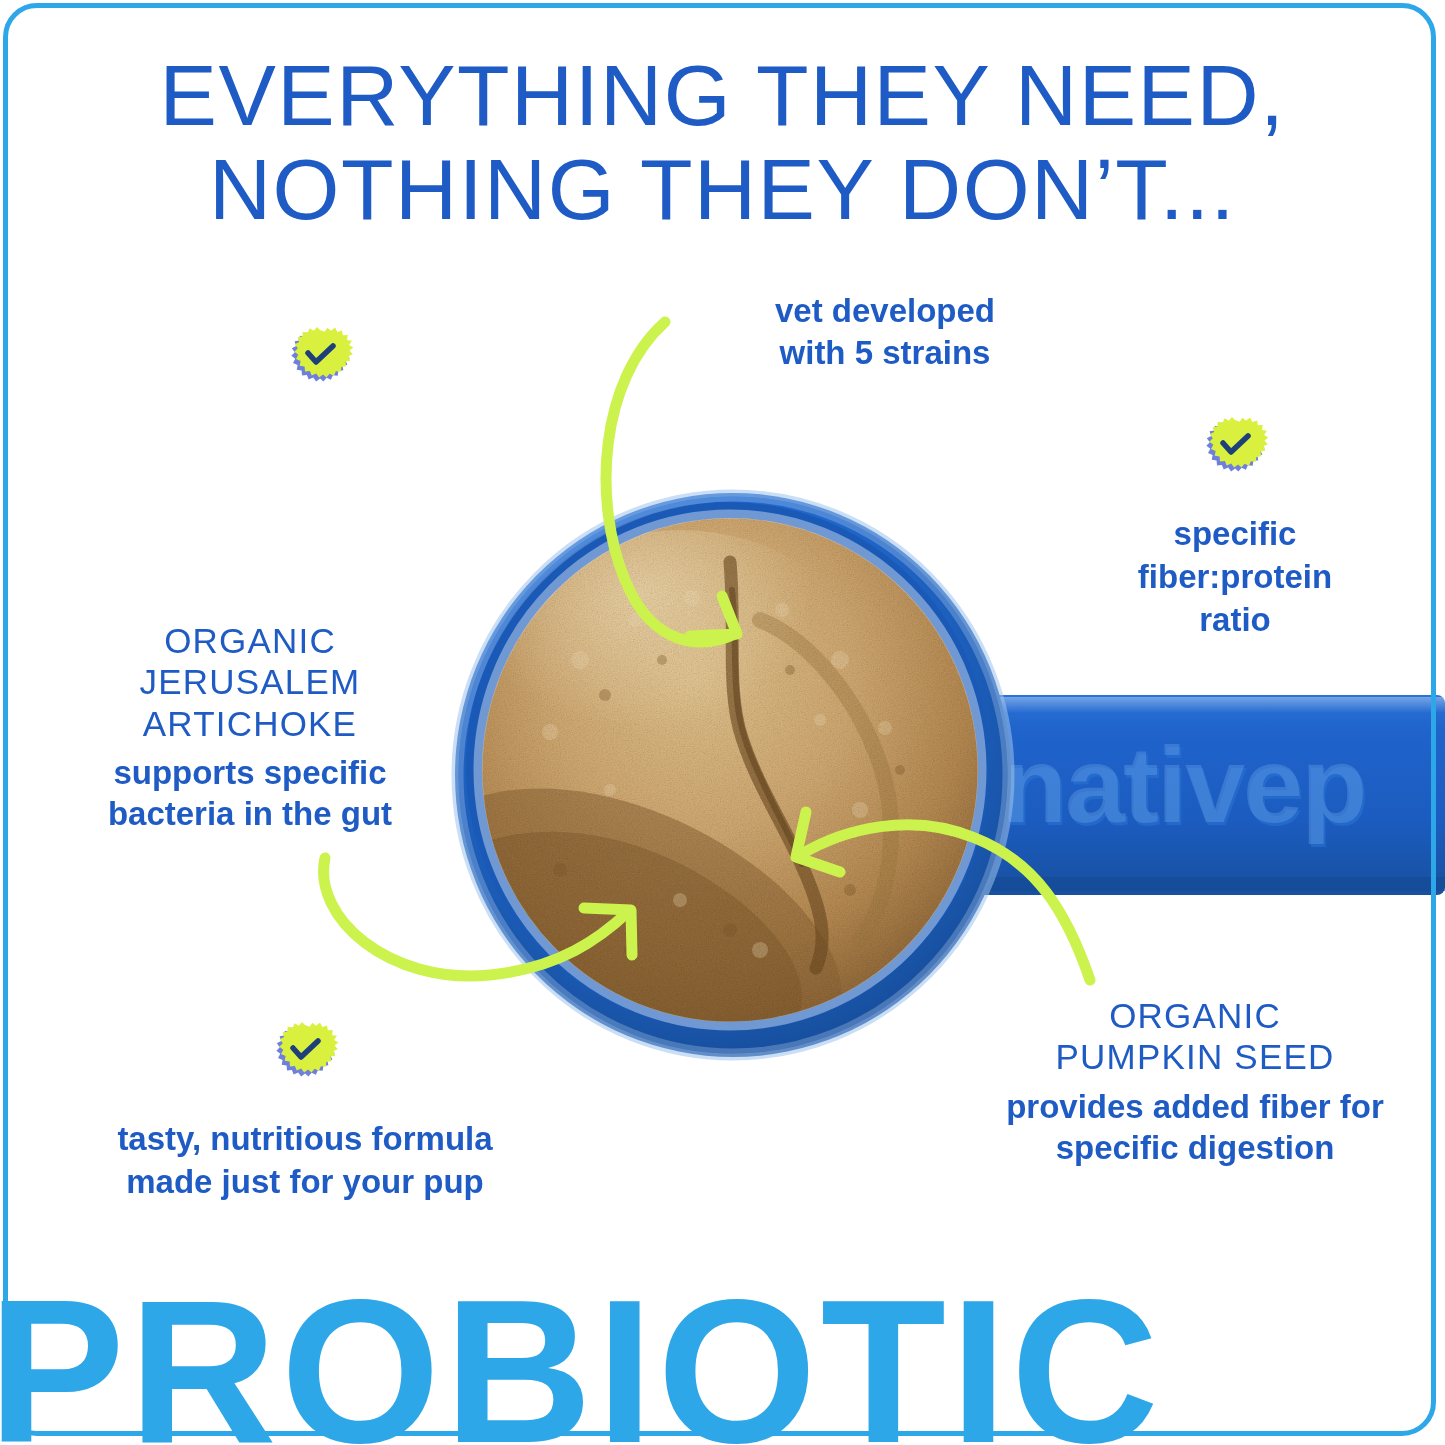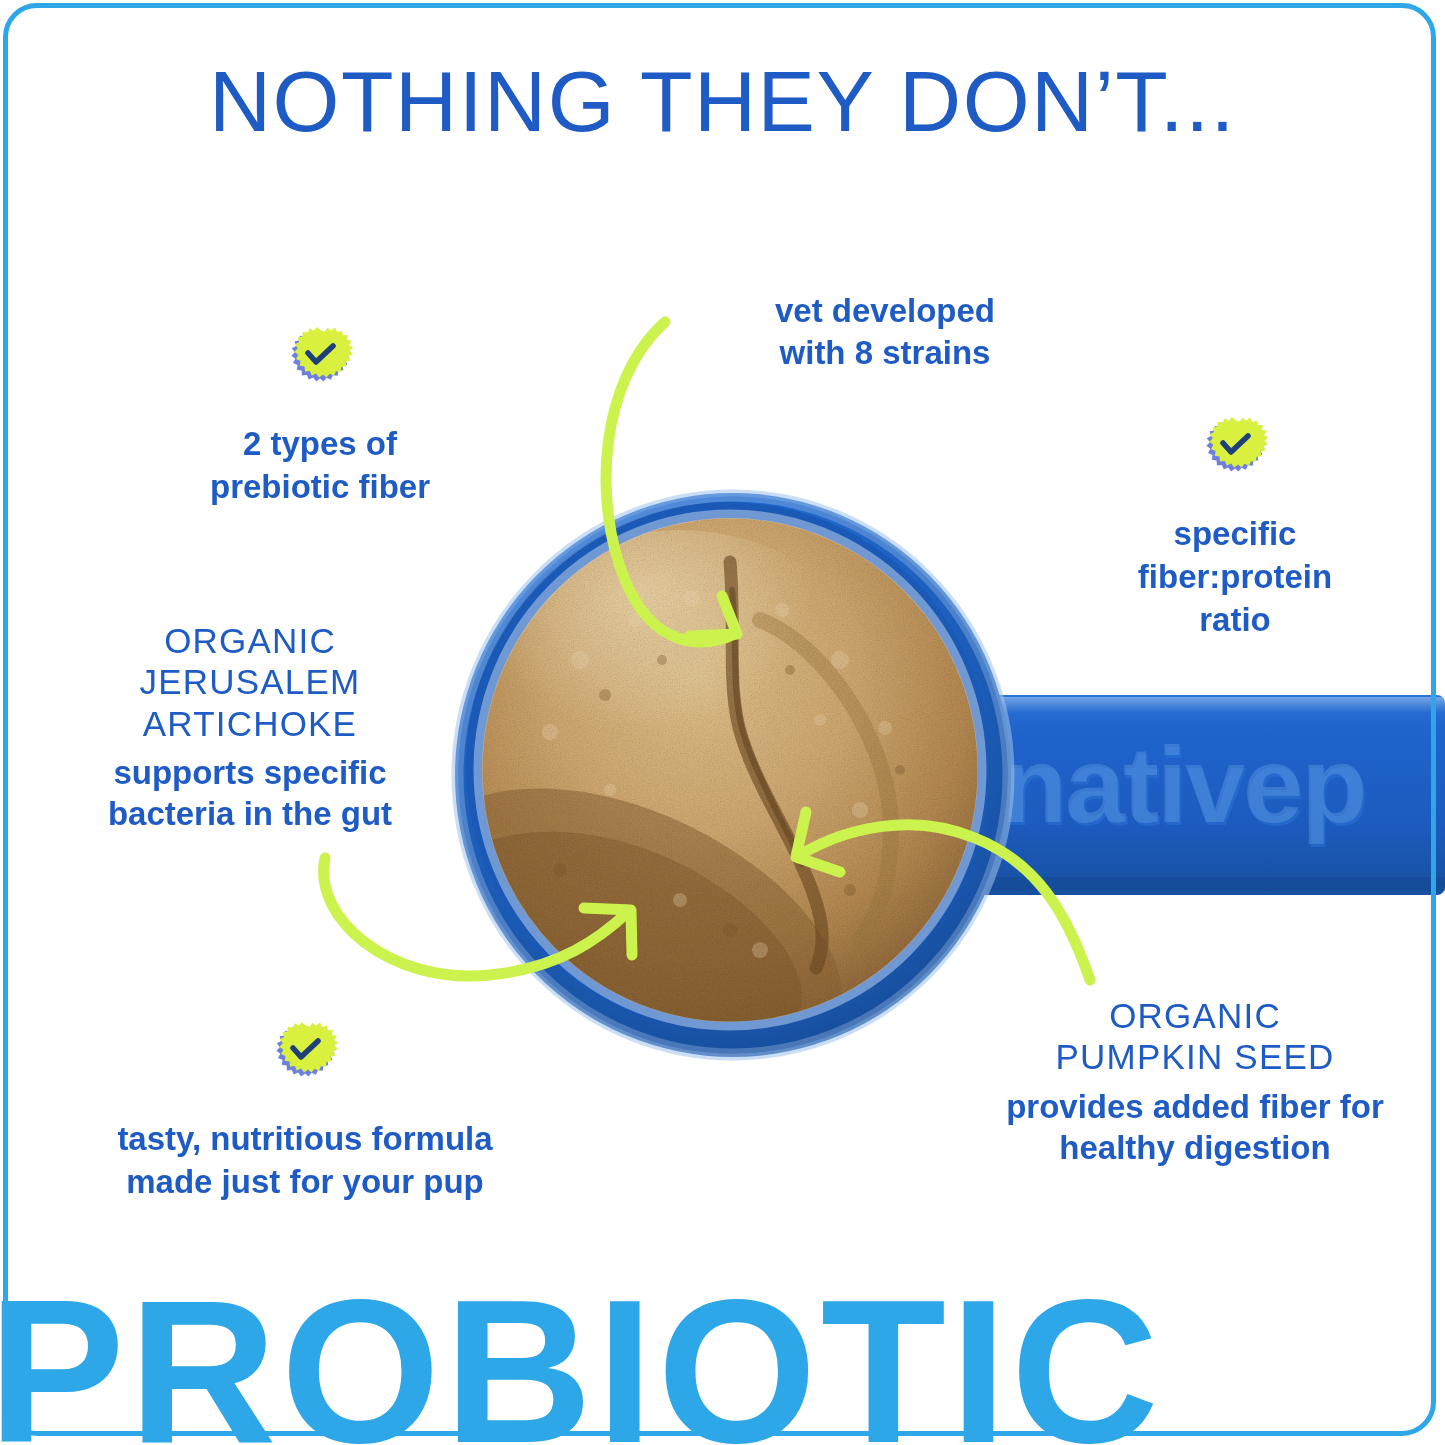--- a/index.html
+++ b/index.html
@@ -246,20 +246,21 @@
             <circle cx="360" cy="200" r="5"></circle>
         </g>
       </g>
 
       <ellipse cx="300" cy="300" rx="252" ry="256" fill="none" stroke="#d9e7f8" stroke-opacity="0.45" stroke-width="9"></ellipse>
       <ellipse cx="303" cy="305" rx="272" ry="276" fill="none" stroke="#bdd5f2" stroke-opacity="0.30" stroke-width="5"></ellipse>
     </svg>
   </div>
 
   <div class="headline">
+    <span class="l1">EVERYTHING THEY NEED,</span>
     <span class="l2">NOTHING THEY DON’T...</span>
   </div>
 
   <div class="badge-item" style="left:150px; top:325px; width:340px;">
     <div class="badge-wrap">
       <svg width="78" height="78" viewBox="0 0 78 78" xmlns="http://www.w3.org/2000/svg">
         <g transform="translate(39,40)">
           <path d="M0,-35 L4.6,-33.2 L7.4,-37.3 L11,-34.3 L15,-37.4 L17.3,-33 L22,-34.6 L22.9,-29.7
                    L27.8,-30 L27,-25.1 L31.9,-24.2 L29.1,-20.1 L33.3,-17.6 L29.5,-14.4 L32.8,-10.7
                    L28.3,-8.8 L30.4,-4.3 L25.5,-3.6 L26.3,1.3 L21.4,1.9 L20.7,6.8 L15.9,6.3 L13.9,10.8
@@ -271,22 +272,20 @@
                    L27.8,-30 L27,-25.1 L31.9,-24.2 L29.1,-20.1 L33.3,-17.6 L29.5,-14.4 L32.8,-10.7
                    L28.3,-8.8 L30.4,-4.3 L25.5,-3.6 L26.3,1.3 L21.4,1.9 L20.7,6.8 L15.9,6.3 L13.9,10.8
                    L9.6,8.8 L6.4,12.6 L3.1,9.4 L-0.9,12.4 L-3.8,8.6 L-8.3,10.4 L-10.1,5.9 L-15,6.4
                    L-15.4,1.5 L-20.3,0.7 L-19.4,-4.1 L-24,-5.9 L-21.7,-10.2 L-25.6,-13.2 L-22.2,-16.8
                    L-25.2,-20.7 L-20.9,-23 L-22.4,-27.7 L-17.6,-28.4 L-17.2,-33.3 L-12.4,-32.3
                    L-10.3,-36.8 L-6.2,-34.2 L-3,-38 Z" fill="#d9f03f"></path>
           <path d="M-12,-12 L-4,-3 L13,-19" fill="none" stroke="#1d3f7a" stroke-width="5.5" stroke-linecap="round" stroke-linejoin="round"></path>
         </g>
       </svg>
     </div>
-    <div class="btext">2 types of
-prebiotic fiber</div>
   </div>
 
   <div class="badge-item" style="left:60px; top:1020px; width:490px;">
     <div class="badge-wrap">
       <svg width="78" height="78" viewBox="0 0 78 78" xmlns="http://www.w3.org/2000/svg">
         <g transform="translate(39,40)">
           <path d="M0,-35 L4.6,-33.2 L7.4,-37.3 L11,-34.3 L15,-37.4 L17.3,-33 L22,-34.6 L22.9,-29.7
                    L27.8,-30 L27,-25.1 L31.9,-24.2 L29.1,-20.1 L33.3,-17.6 L29.5,-14.4 L32.8,-10.7
                    L28.3,-8.8 L30.4,-4.3 L25.5,-3.6 L26.3,1.3 L21.4,1.9 L20.7,6.8 L15.9,6.3 L13.9,10.8
                    L9.6,8.8 L6.4,12.6 L3.1,9.4 L-0.9,12.4 L-3.8,8.6 L-8.3,10.4 L-10.1,5.9 L-15,6.4
@@ -330,36 +329,36 @@
         </g>
       </svg>
     </div>
     <div class="btext">specific
 fiber:protein
 ratio</div>
   </div>
 
   <div class="callout" style="left:655px; top:282px; width:460px;">
     <div class="sub">vet developed
-with 8 strains</div>
+with 5 strains</div>
   </div>
 
   <div class="callout" style="left:40px; top:620px; width:420px;">
     <div class="title">ORGANIC
 JERUSALEM
 ARTICHOKE</div>
     <div class="sub">supports specific
 bacteria in the gut</div>
   </div>
 
   <div class="callout" style="left:965px; top:995px; width:460px;">
     <div class="title">ORGANIC
 PUMPKIN SEED</div>
     <div class="sub">provides added fiber for
-healthy digestion</div>
+specific digestion</div>
   </div>
 
   <svg class="arrows" viewBox="0 0 1445 1445" xmlns="http://www.w3.org/2000/svg">
     <g fill="none" stroke="#ccf24d" stroke-width="11" stroke-linecap="round" stroke-linejoin="round">
 
       <g>
         <path d="M665 322 C 600 380, 592 500, 625 580 C 652 646, 700 650, 735 634"></path>
         <path d="M690 636 L 737 634 L 722 596"></path>
       </g>
 

